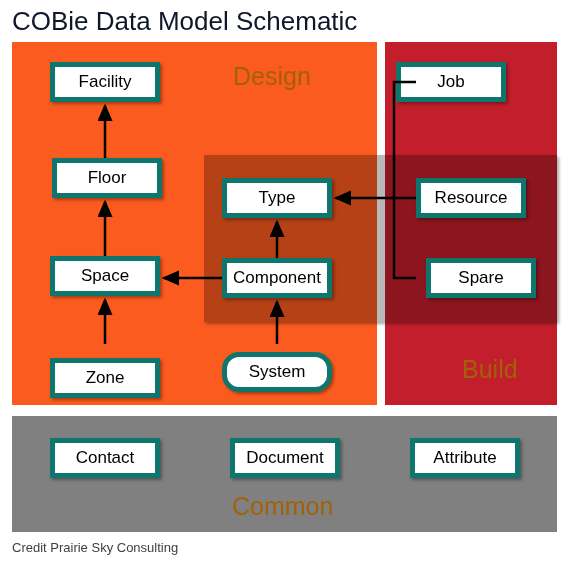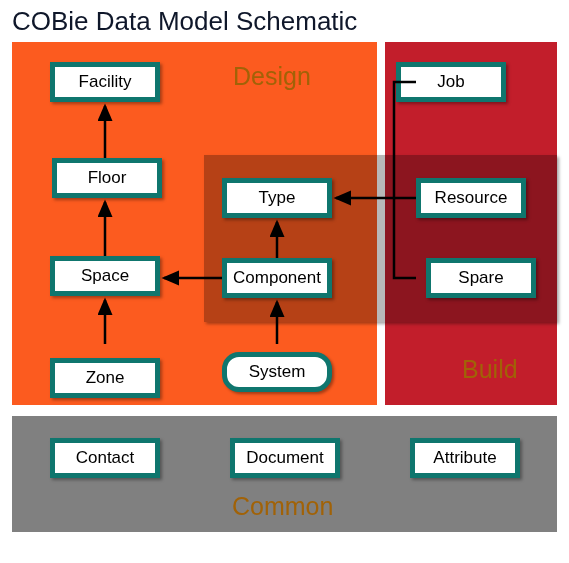--- a/index.html
+++ b/index.html
@@ -129,14 +129,15 @@
 
     <line x1="277" y1="344" x2="277" y2="302" stroke="#000" stroke-width="2.5" marker-end="url(#ah)"></line>
 
     <line x1="277" y1="258" x2="277" y2="222" stroke="#000" stroke-width="2.5" marker-end="url(#ah)"></line>
 
     <polyline points="416,82 394,82 394,198 336,198" fill="none" stroke="#000" stroke-width="2.5" marker-end="url(#ah)"></polyline>
     <polyline points="416,198 394,198" fill="none" stroke="#000" stroke-width="2.5"></polyline>
     <polyline points="416,278 394,278 394,198" fill="none" stroke="#000" stroke-width="2.5"></polyline>
   </svg>
 
+  <div class="credit">Credit Prairie Sky Consulting</div>
 
 </div>
 
 </body></html>

